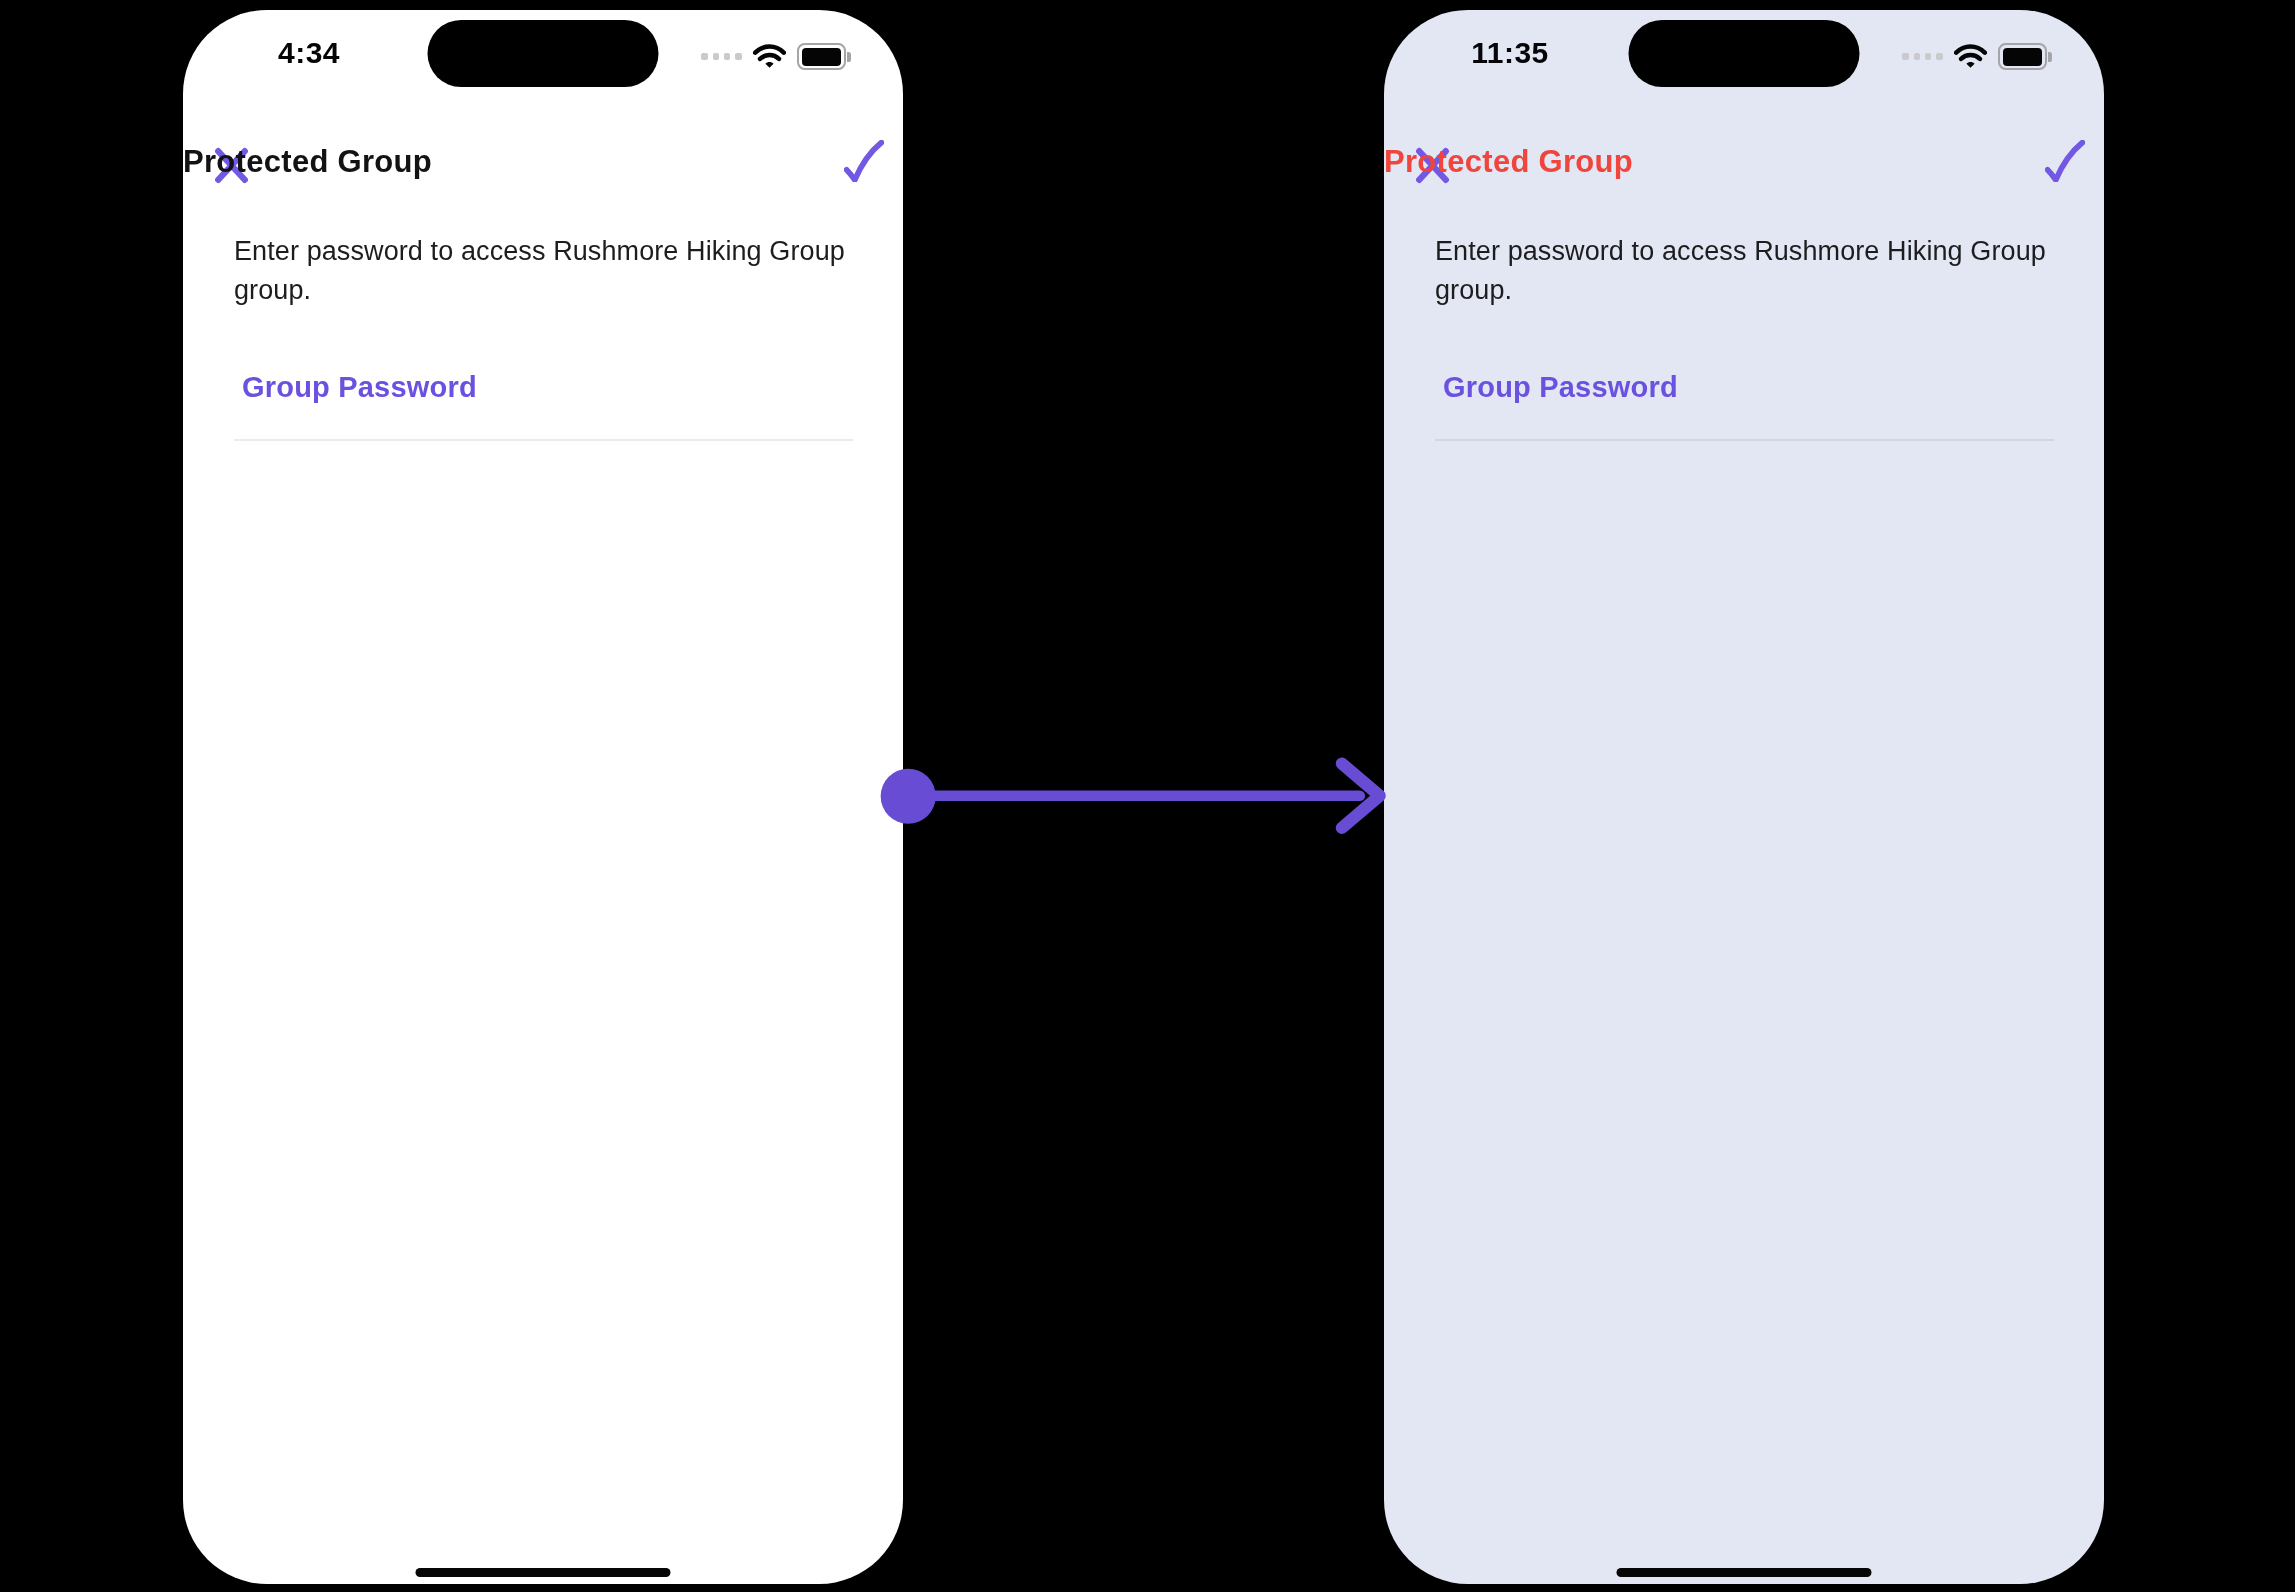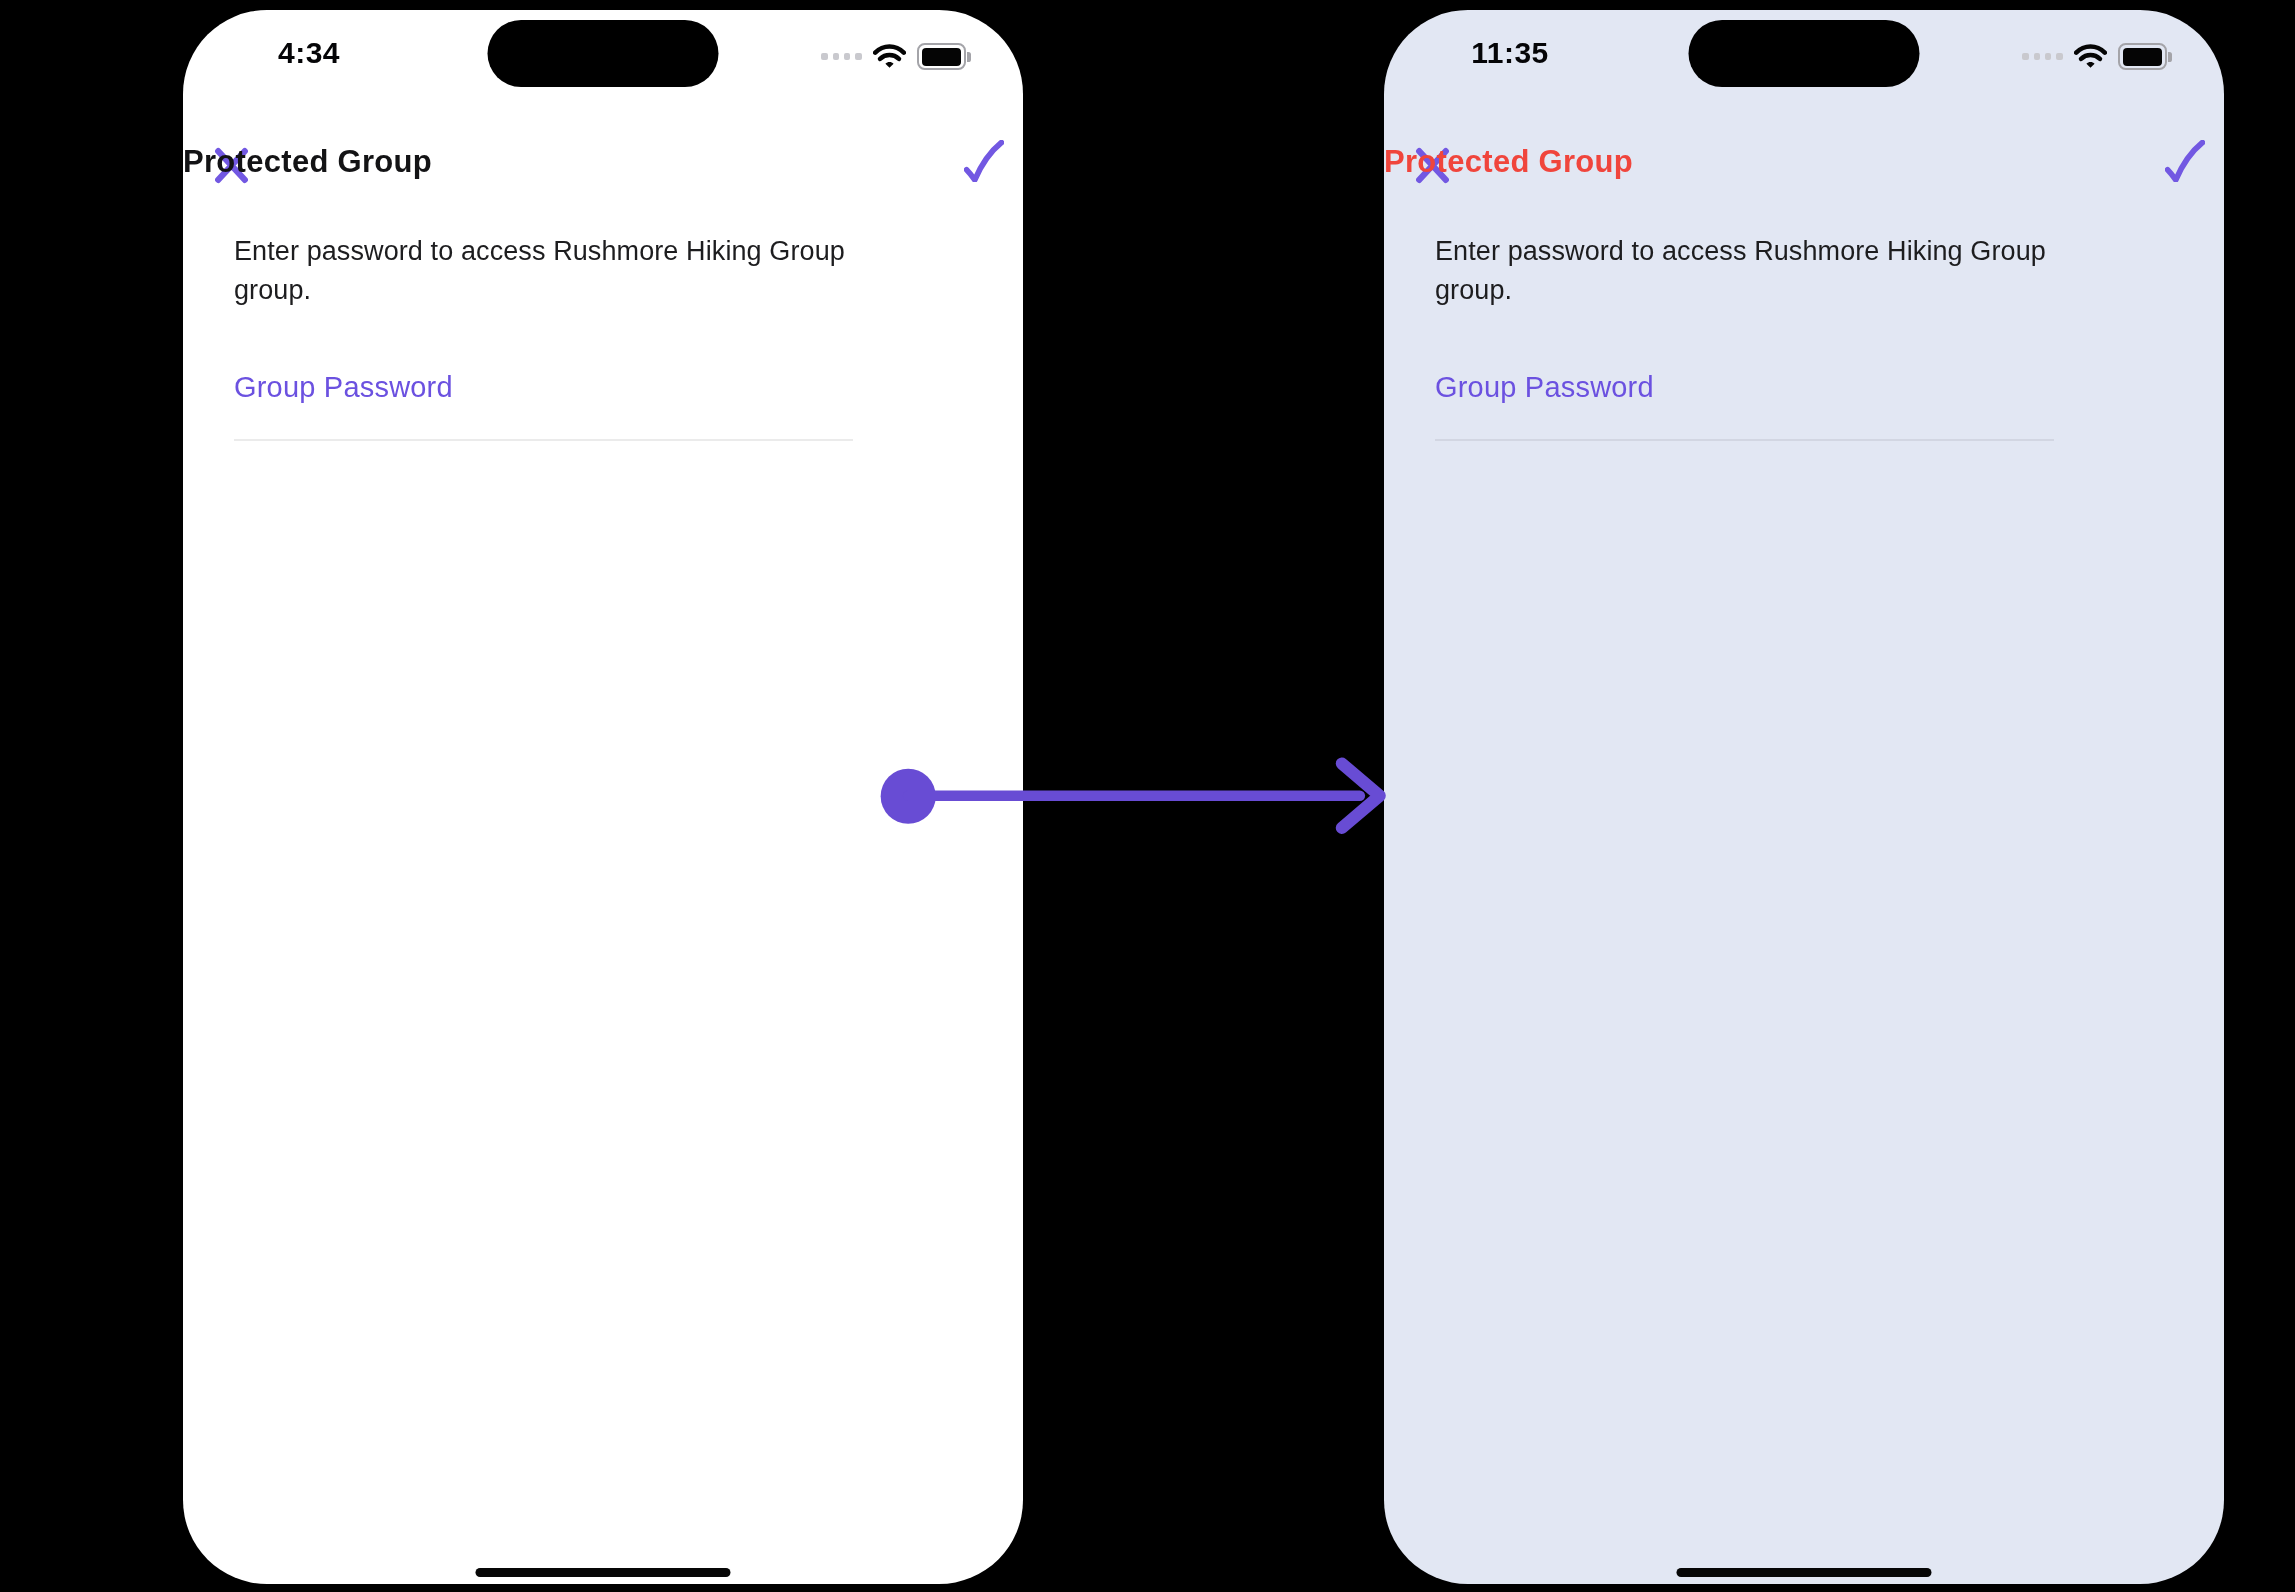--- a/index.html
+++ b/index.html
@@ -6,21 +6,21 @@
   body{
     width:2295px;height:1593px;
     background:#000000;
     position:relative;
     overflow:hidden;
     font-family:"Liberation Sans","DejaVu Sans",sans-serif;
   }
   .phone{
     position:absolute;
     top:10.2px;
-    width:840px;
+    width:720px;
     height:1574px;
     border-radius:84px;
     overflow:hidden;
   }
   .phone--before{left:183px;background:#FFFFFF;}
   .phone--after{left:1384px;background:#E2E7F3;}
 
   
   .dynamic-island{
     position:absolute;top:10.2px;left:50%;transform:translateX(-50%);
@@ -56,22 +56,22 @@
   .phone--before .nav-title{color:#131315;}
   .phone--after .nav-title{color:#F0453C;}
   .nav-confirm{position:absolute;right:19.4px;top:130px;width:40px;height:42px;cursor:pointer;}
 
   
   .description{
     position:absolute;left:51px;top:222px;width:619px;
     font-size:27px;line-height:39px;color:#1D1D1F;letter-spacing:0.1px;
   }
   .field-label{
-    position:absolute;left:51px;top:361px;
-    font-size:29px;font-weight:400;color:#6B51E0;letter-spacing:0.2px;
+    position:absolute;left:59px;top:361px;
+    font-size:29px;font-weight:700;color:#6B51E0;letter-spacing:0.2px;
   }
   .field-line{
     position:absolute;left:51px;top:421px;width:619px;height:16.3px;
   }
   .field-line::after{
     content:"";position:absolute;left:0;right:0;top:8.2px;height:1.5px;display:block;
   }
   .phone--before .field-line::after{background:#EBEBEB;}
   .phone--after .field-line::after{background:#D2D6E2;}
 

